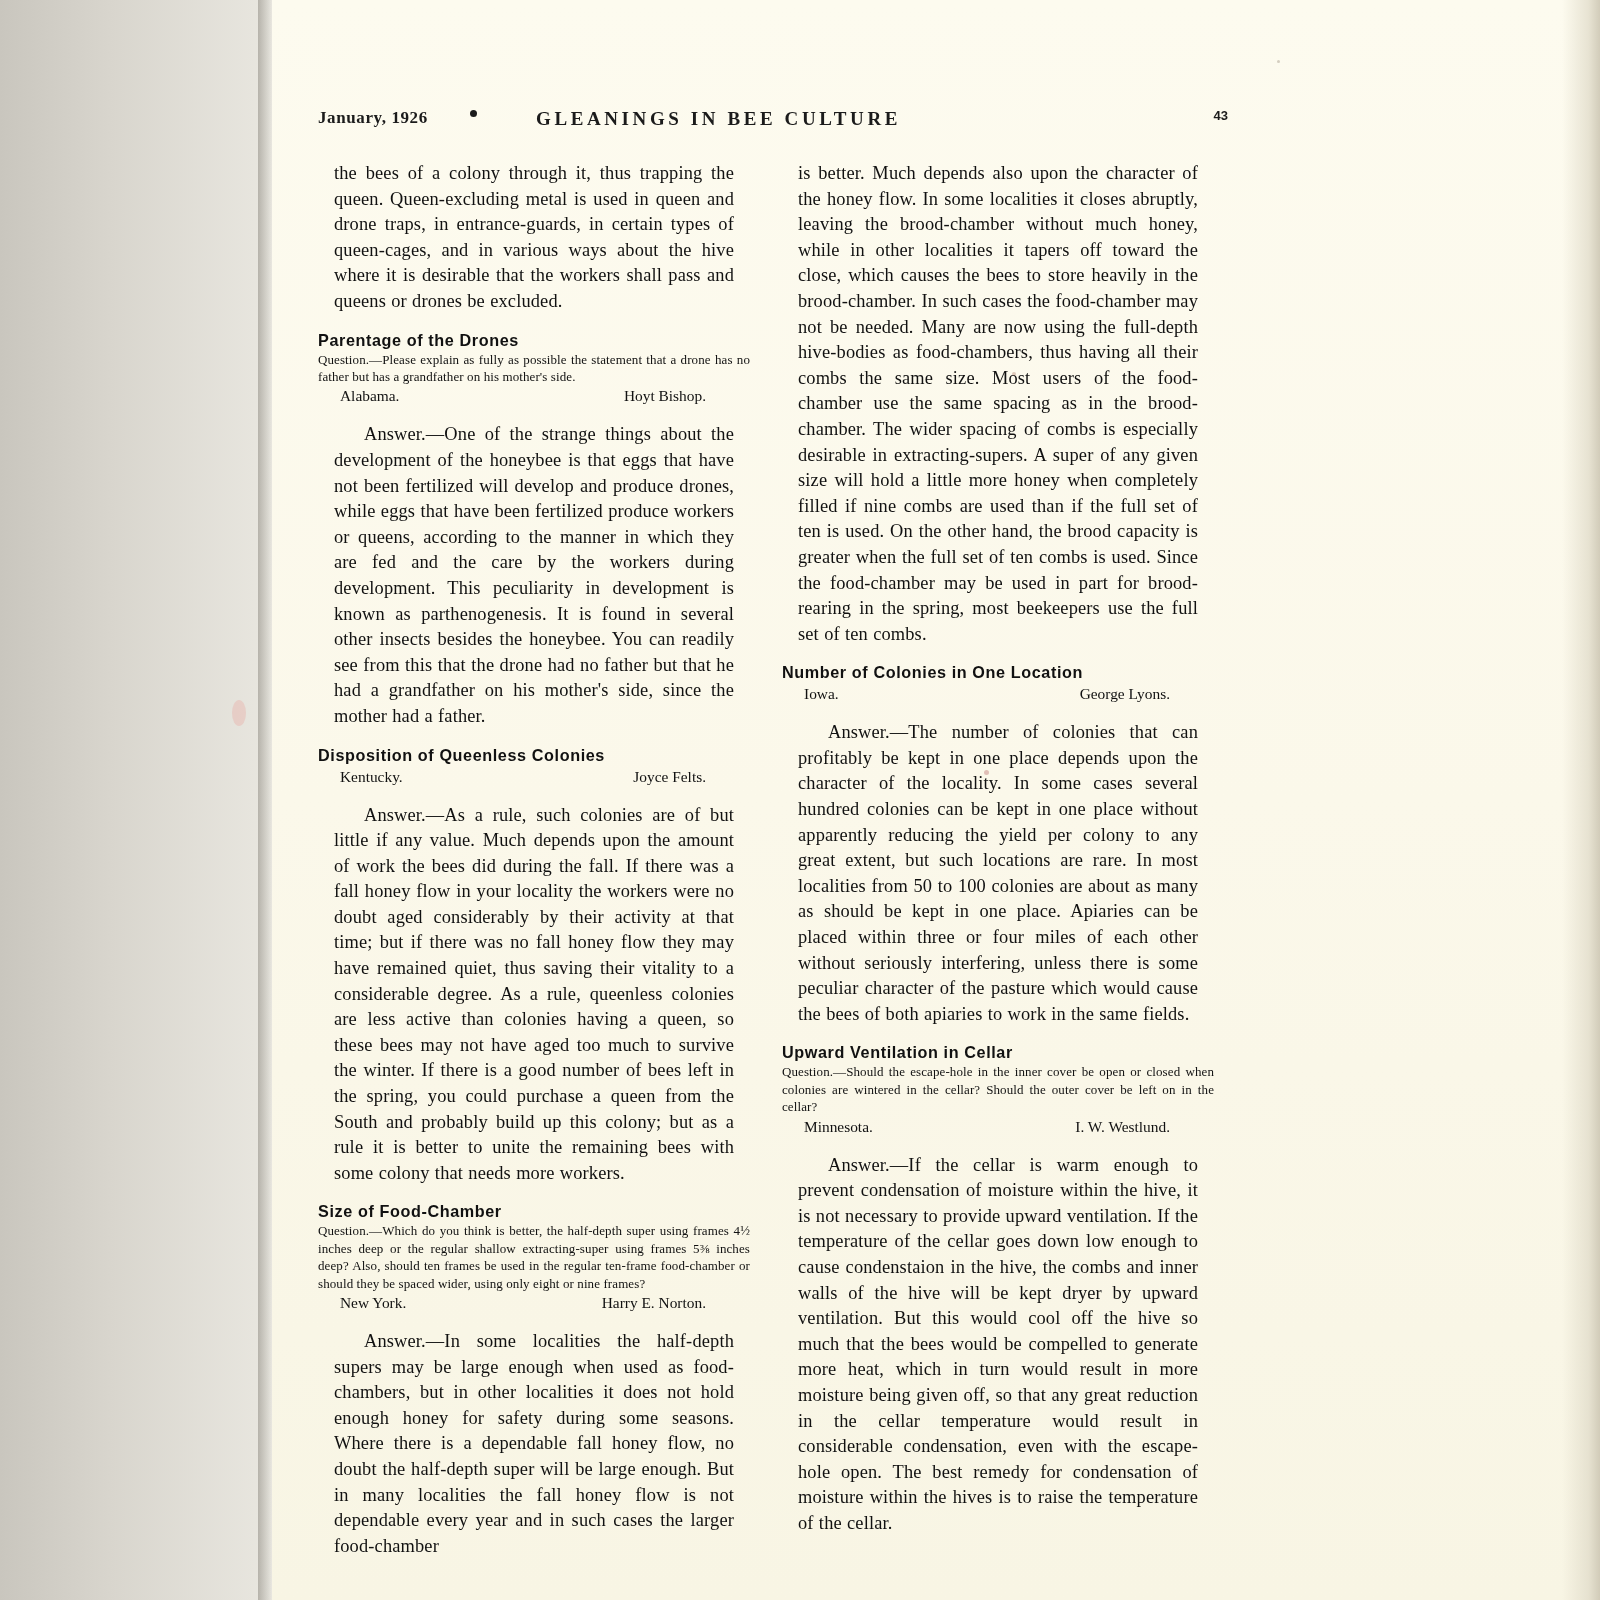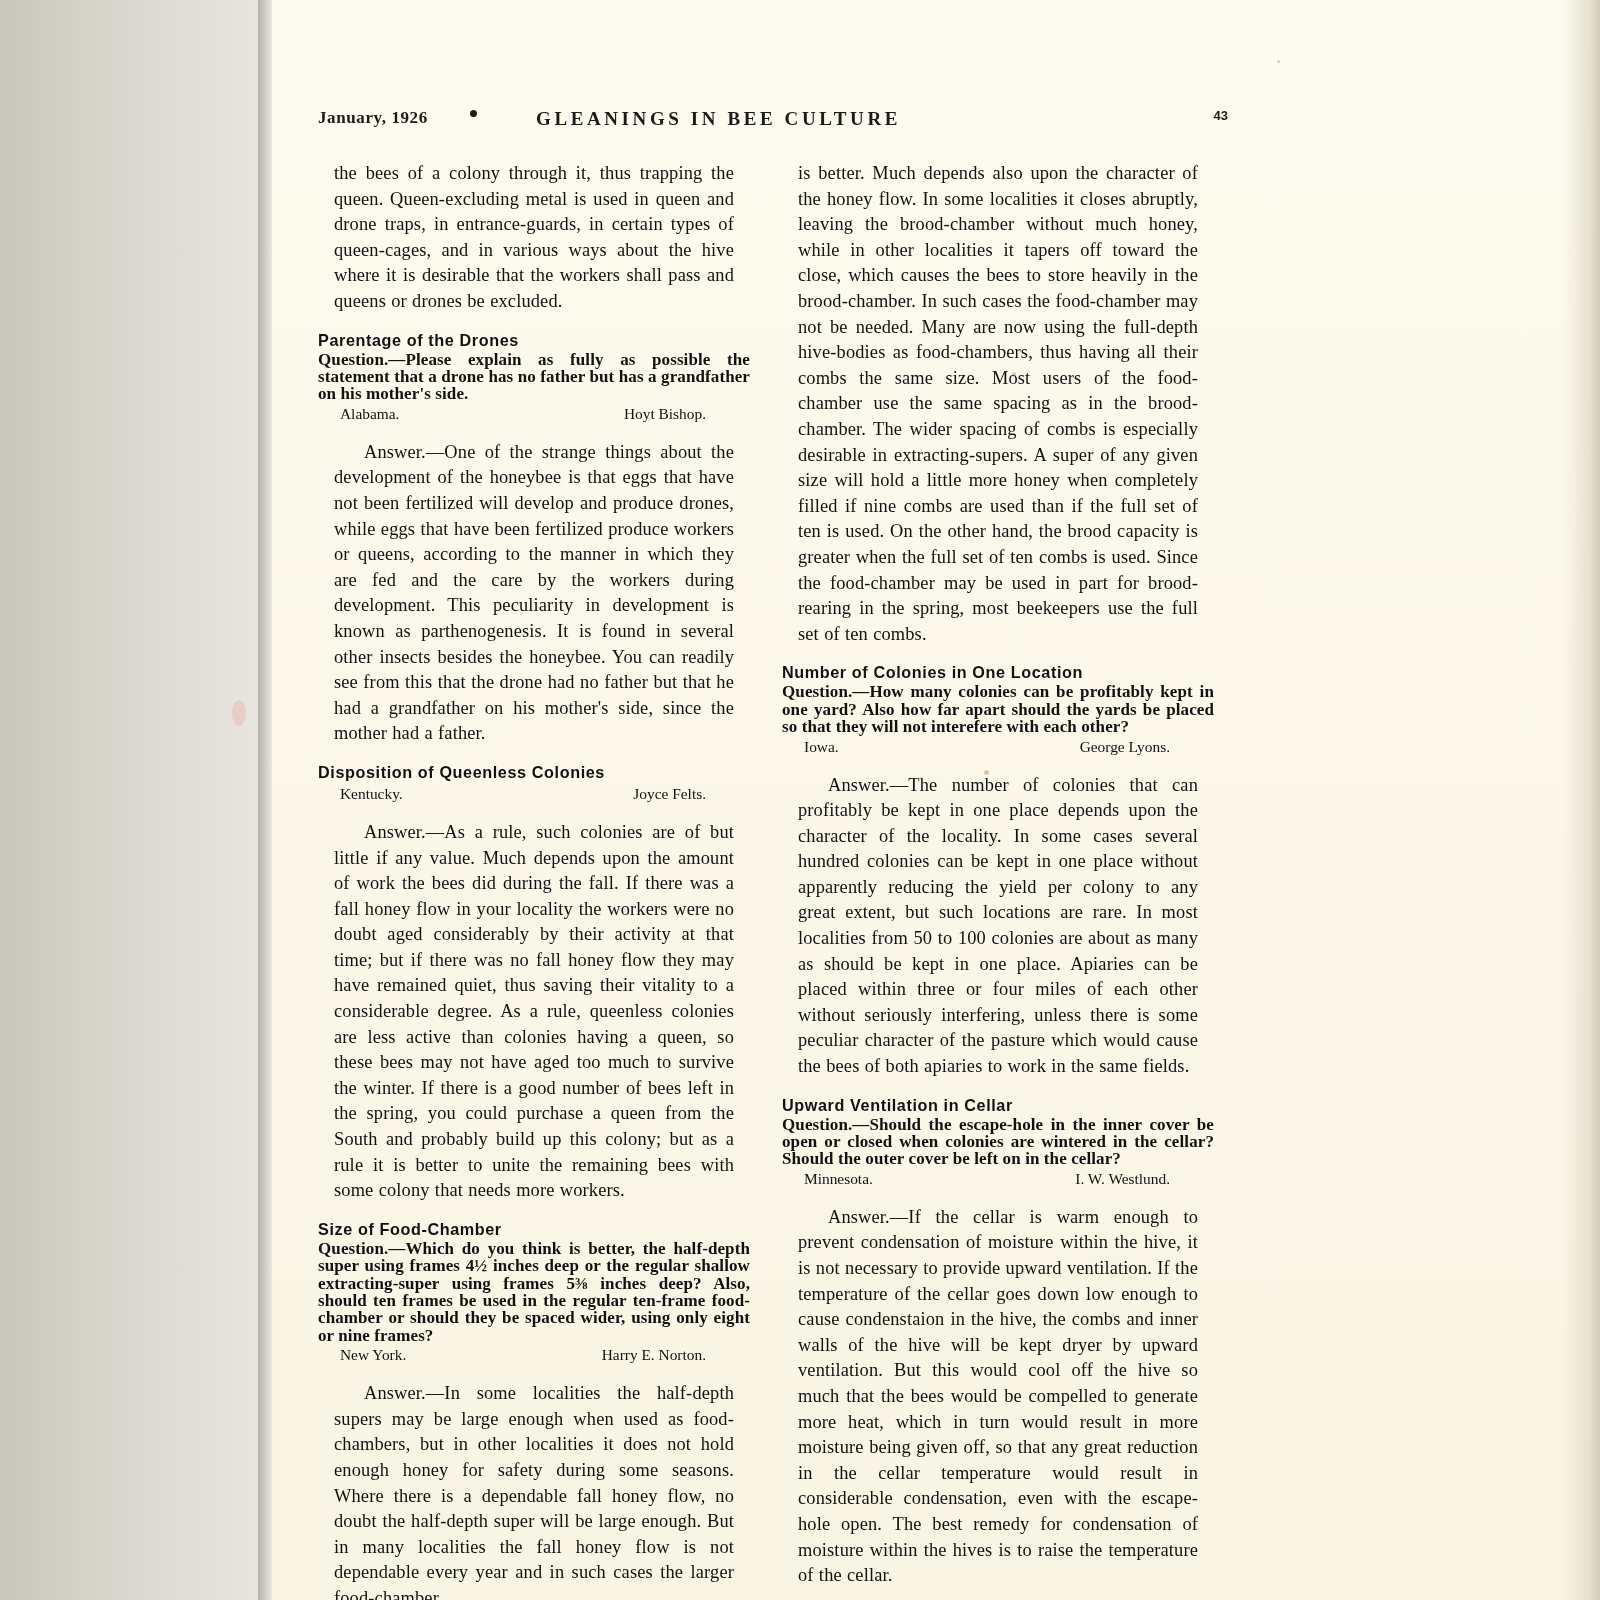--- a/index.html
+++ b/index.html
@@ -110,26 +110,25 @@
     font-family: Liberation Sans, sans-serif;
     font-size: 16.2px;
     font-weight: 700;
     text-align: left;
     letter-spacing: 0.6px;
   }
 
   p.question {
     margin: 0;
     font-family: "Liberation Serif", serif;
-    font-size: 17px;
+    font-size: 13px;
     line-height: 17.4px;
     text-align: justify;
     text-indent: 22px;
     letter-spacing: 0.1px;
-    font-weight: bold;
   }
   p.question.noindent { text-indent: 0; }
 
   .sig {
     position: relative;
     font-family: "Liberation Serif", serif;
     font-size: 15.4px;
     line-height: 21px;
     height: 21px;
     margin: 0;
@@ -193,21 +192,20 @@
     </div>
     <p class="body">Answer.—In some localities the half-depth supers may be large enough when used as food-chambers, but in other localities it does not hold enough honey for safety during some seasons. Where there is a dependable fall honey flow, no doubt the half-depth super will be large enough. But in many localities the fall honey flow is not dependable every year and in such cases the larger food-chamber</p>
 
   </div>
 
   <div class="col" id="col-right">
 
     <p class="body noindent">is better. Much depends also upon the character of the honey flow. In some localities it closes abruptly, leaving the brood-chamber without much honey, while in other localities it tapers off toward the close, which causes the bees to store heavily in the brood-chamber. In such cases the food-chamber may not be needed. Many are now using the full-depth hive-bodies as food-chambers, thus having all their combs the same size. Most users of the food-chamber use the same spacing as in the brood-chamber. The wider spacing of combs is especially desirable in extracting-supers. A super of any given size will hold a little more honey when completely filled if nine combs are used than if the full set of ten is used. On the other hand, the brood capacity is greater when the full set of ten combs is used. Since the food-chamber may be used in part for brood-rearing in the spring, most beekeepers use the full set of ten combs.</p>
 
     <h3 class="sub">Number of Colonies in One Location</h3>
-    <p class="question noindent">Question.—How many colonies can be profitably kept in one yard? Also how far apart should the yards be placed so that they will not interefere with each other?</p>
     <div class="sig">
       <span class="state">Iowa.</span>
       <span class="name mid">George Lyons.</span>
     </div>
     <p class="body">Answer.—The number of colonies that can profitably be kept in one place depends upon the character of the locality. In some cases several hundred colonies can be kept in one place without apparently reducing the yield per colony to any great extent, but such locations are rare. In most localities from 50 to 100 colonies are about as many as should be kept in one place. Apiaries can be placed within three or four miles of each other without seriously interfering, unless there is some peculiar character of the pasture which would cause the bees of both apiaries to work in the same fields.</p>
 
     <h3 class="sub">Upward Ventilation in Cellar</h3>
     <p class="question noindent">Question.—Should the escape-hole in the inner cover be open or closed when colonies are wintered in the cellar? Should the outer cover be left on in the cellar?</p>
     <div class="sig">
       <span class="state">Minnesota.</span>

